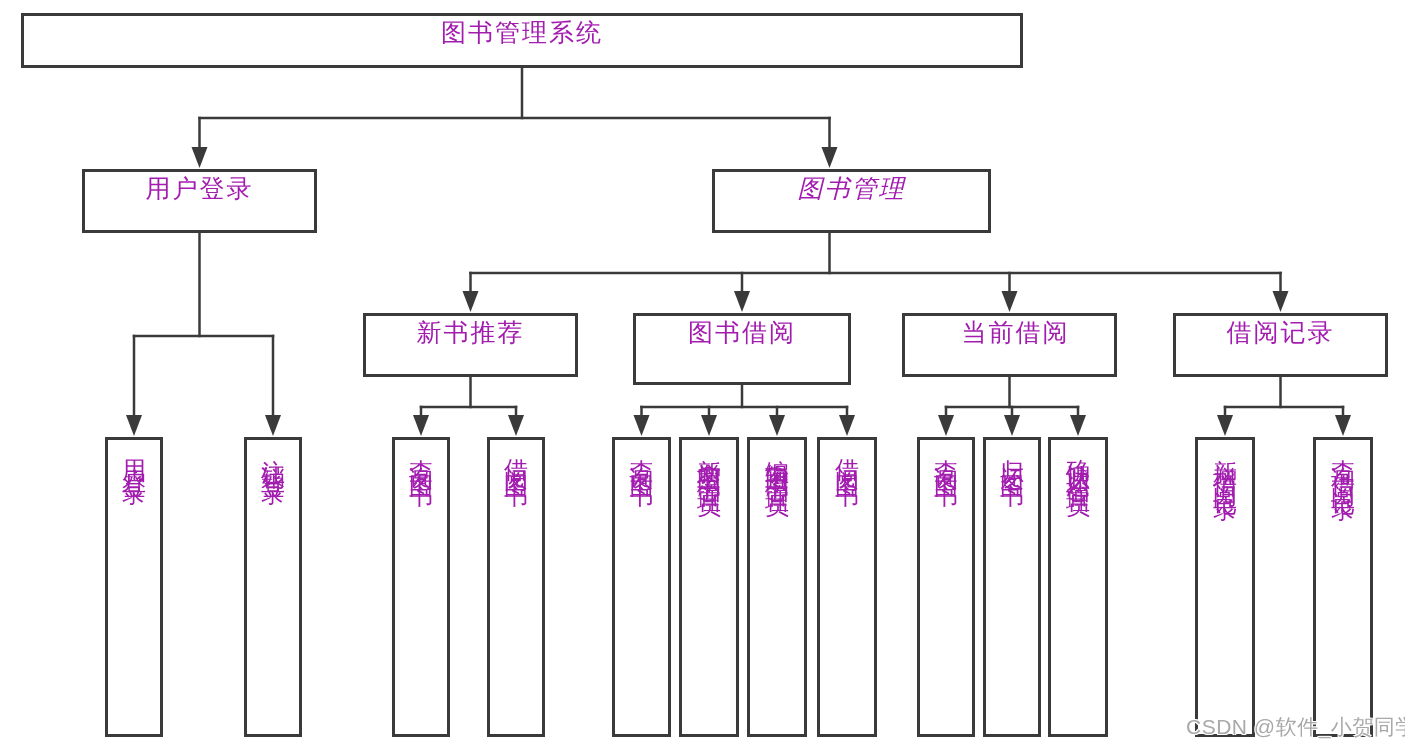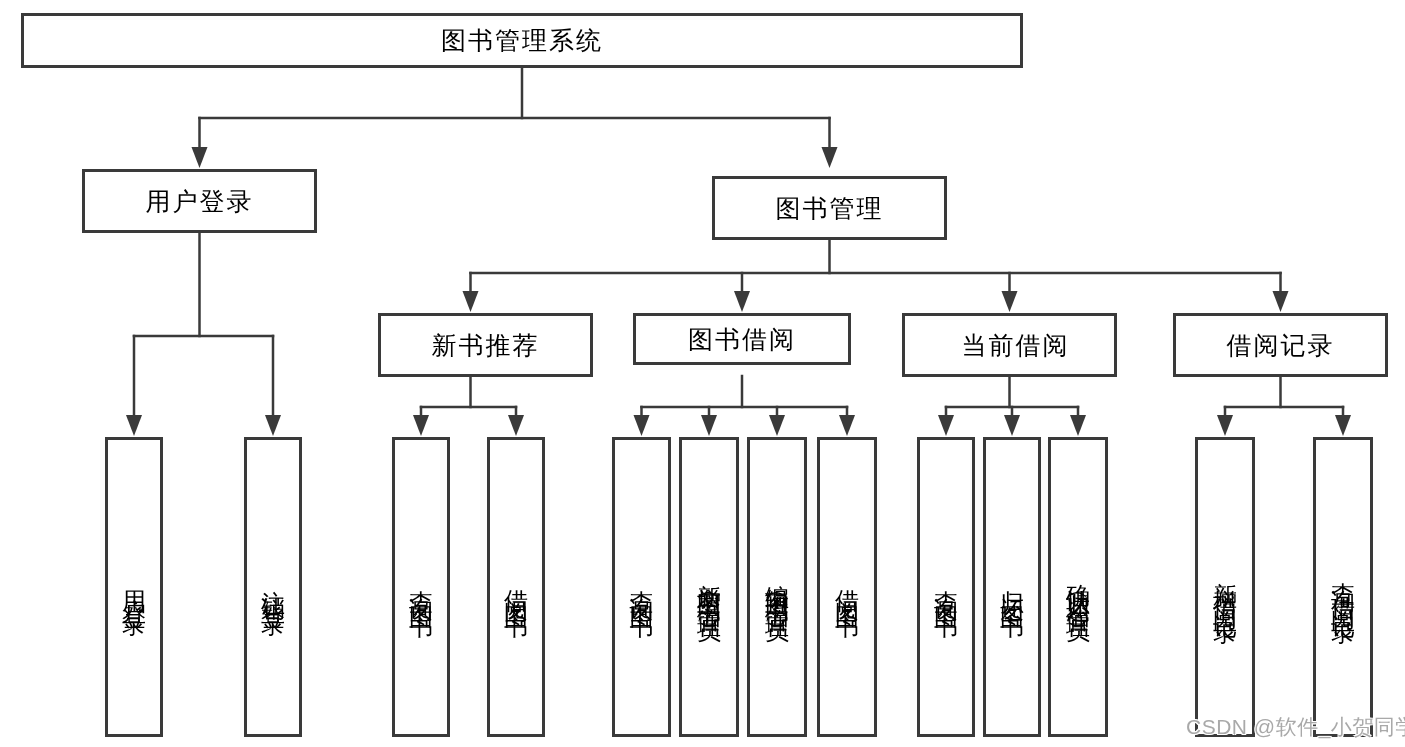--- a/index.html
+++ b/index.html
@@ -15,23 +15,22 @@
     position: absolute;
     left: 0; top: 0;
     pointer-events: none;
   }
   .node {
     position: absolute;
     box-sizing: border-box;
     border: 3px solid #3a3a3a;
     background: #ffffff;
     display: flex;
-    align-items: center;
     justify-content: center;
-    color: #000000;
+    color: #a21caf;
     z-index: 2;
   }
   .node.h span {
     font-size: 25px;
     letter-spacing: 2px;
     white-space: nowrap;
   }
   .node.v span {
     writing-mode: vertical-rl;
     font-size: 24px;
@@ -112,27 +111,27 @@
       <line x1="1343" y1="407" x2="1343" y2="425" stroke="#3a3a3a" stroke-width="2.5" stroke-linecap="square"></line>
       <polygon points="1335,415 1351,415 1343,436" fill="#3a3a3a"></polygon>
     </svg>
   <div id="watermark">CSDN @软件_小贺同学</div>
 <div class="node h" style="left: 21px; top: 13px; width: 1002px; height: 55px;">
       <span>图书管理系统</span>
     </div>
     <div class="node h" style="left: 82px; top: 169px; width: 235px; height: 64px;">
       <span>用户登录</span>
     </div>
-    <div class="node h" style="left: 712px; top: 176px; width: 235px; height: 64px;">
+    <div class="node h" style="left: 712px; top: 169px; width: 279px; height: 64px; font-style: italic;">
       <span>图书管理</span>
     </div>
-    <div class="node h" style="left: 378px; top: 313px; width: 215px; height: 64px;">
+    <div class="node h" style="left: 363px; top: 313px; width: 215px; height: 64px;">
       <span>新书推荐</span>
     </div>
-    <div class="node h" style="left: 633px; top: 313px; width: 218px; height: 52px;">
+    <div class="node h" style="left: 633px; top: 313px; width: 218px; height: 72px;">
       <span>图书借阅</span>
     </div>
     <div class="node h" style="left: 902px; top: 313px; width: 215px; height: 64px; padding-left: 12px;">
       <span>当前借阅</span>
     </div>
     <div class="node h" style="left: 1173px; top: 313px; width: 215px; height: 64px;">
       <span>借阅记录</span>
     </div>
     <div class="node v" style="left: 105px; top: 437px; width: 58px; height: 300px;">
       <span>用户登录</span>

